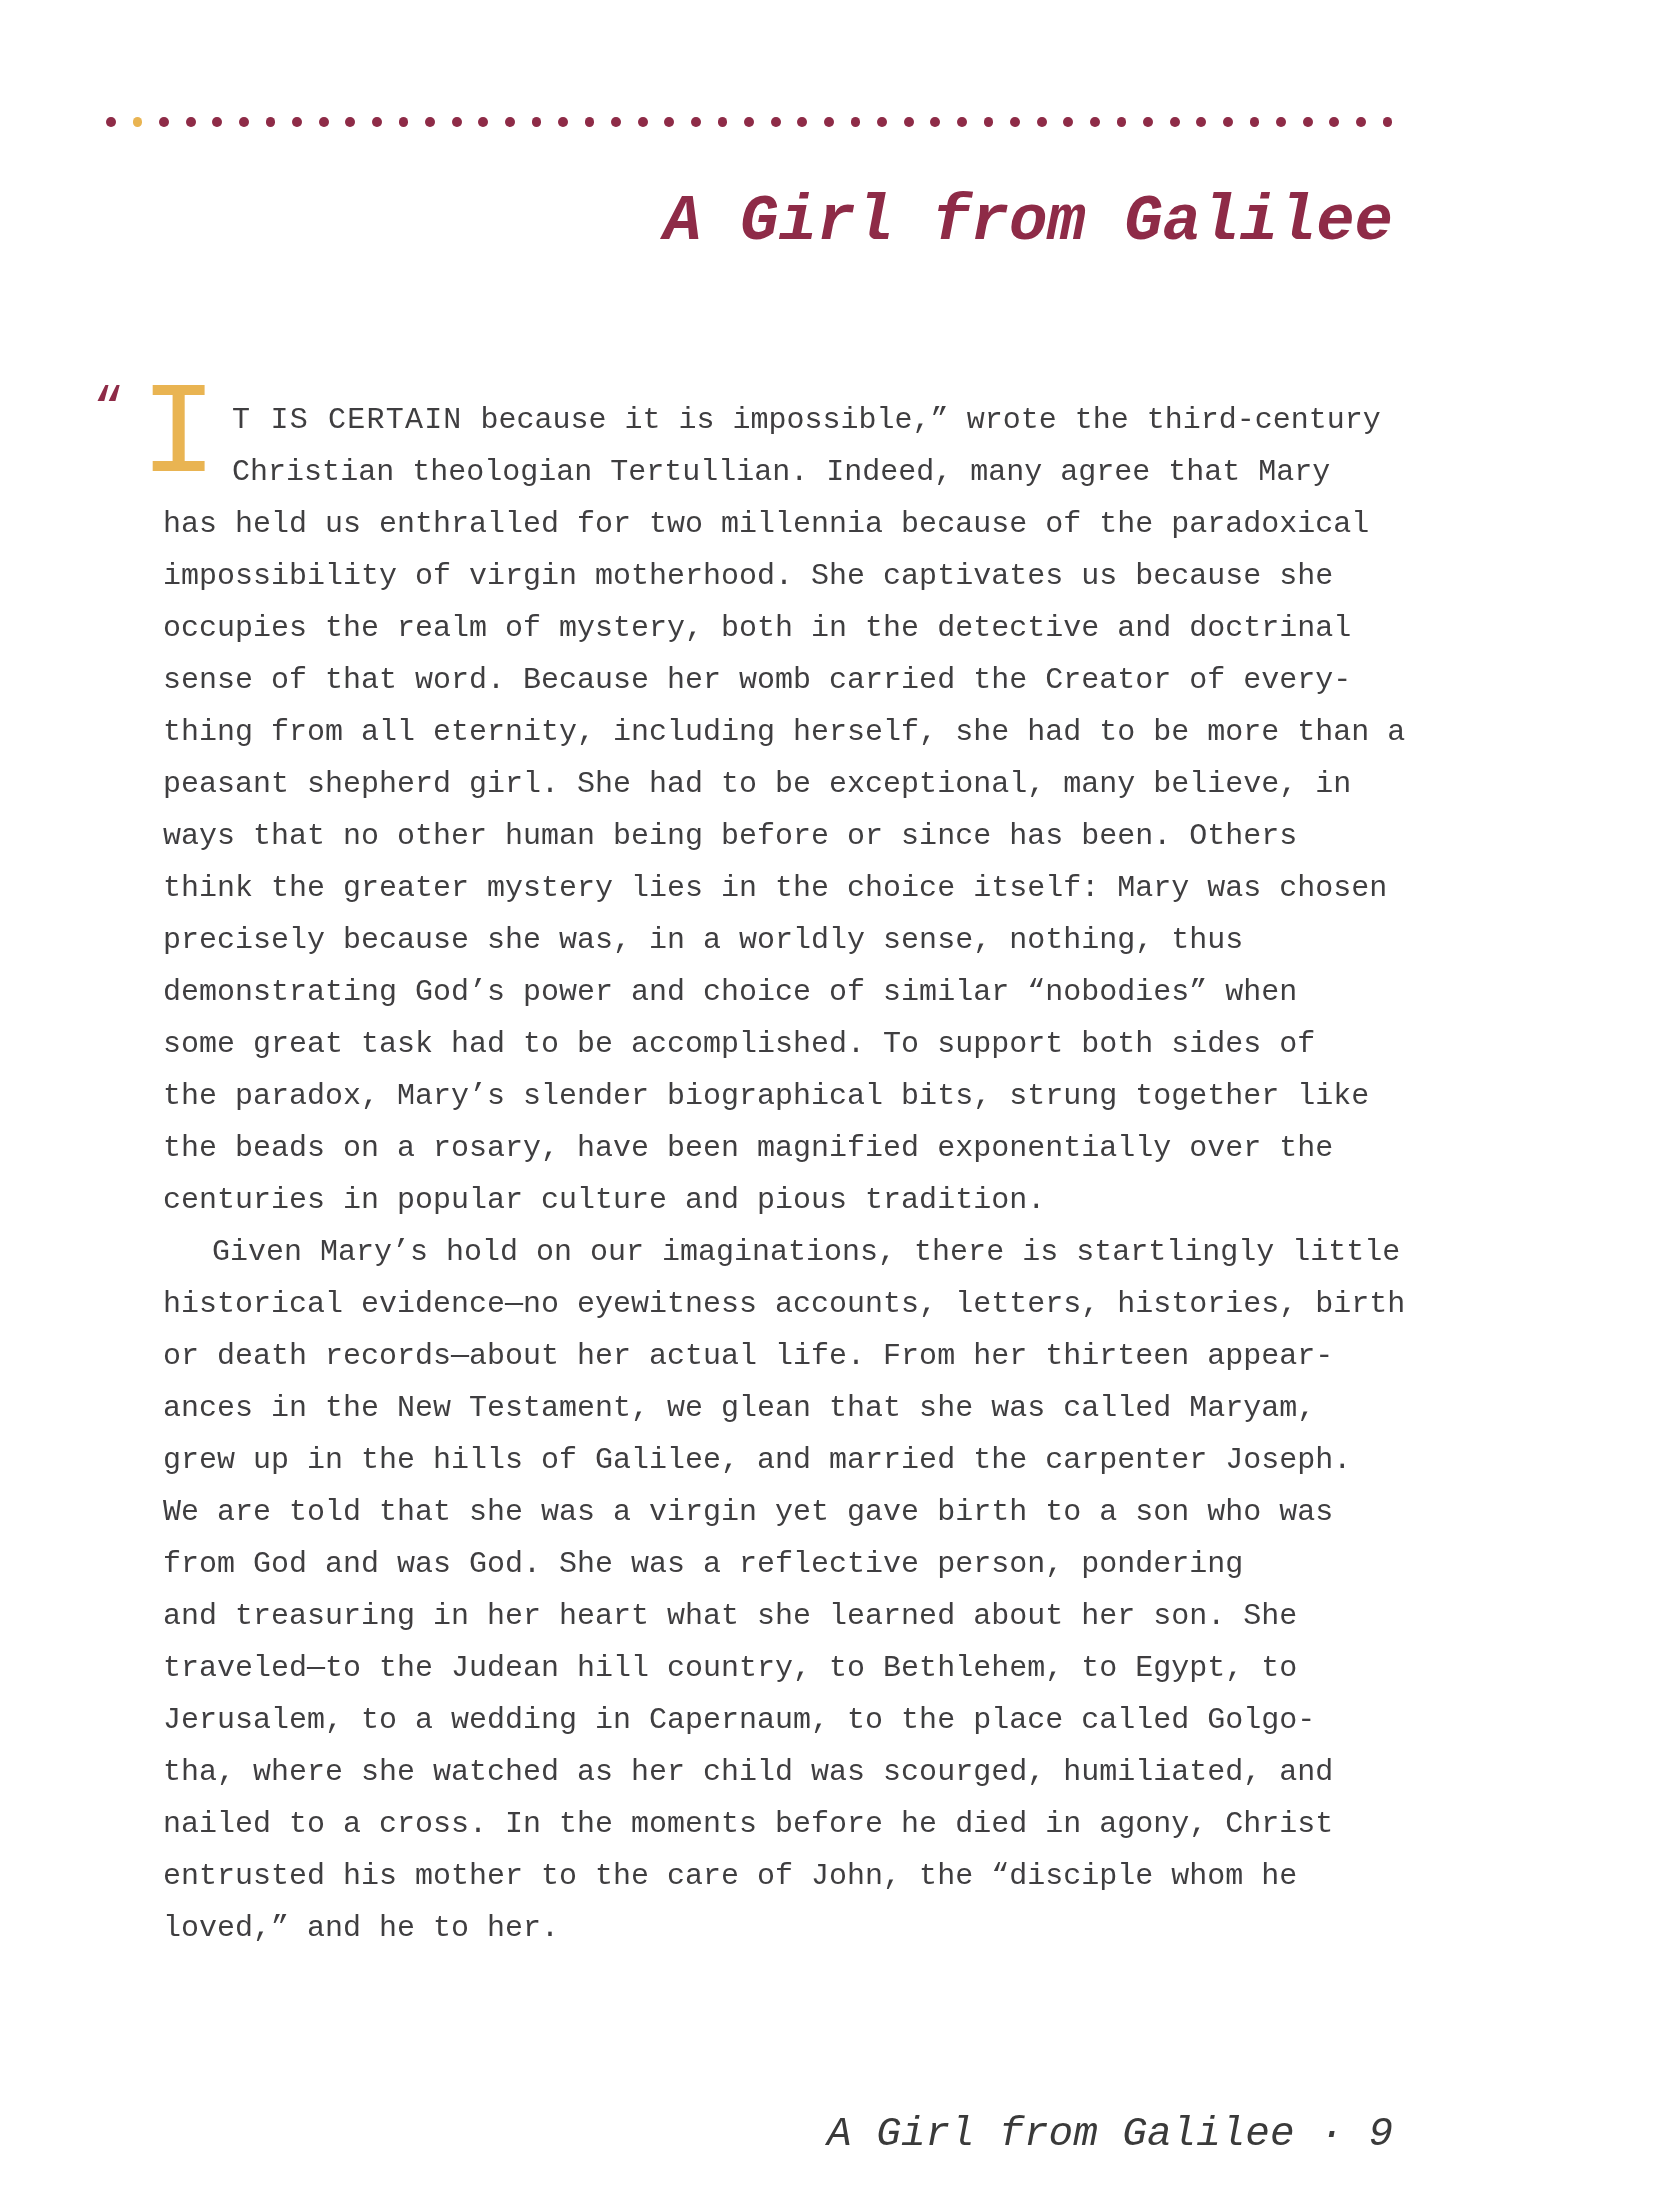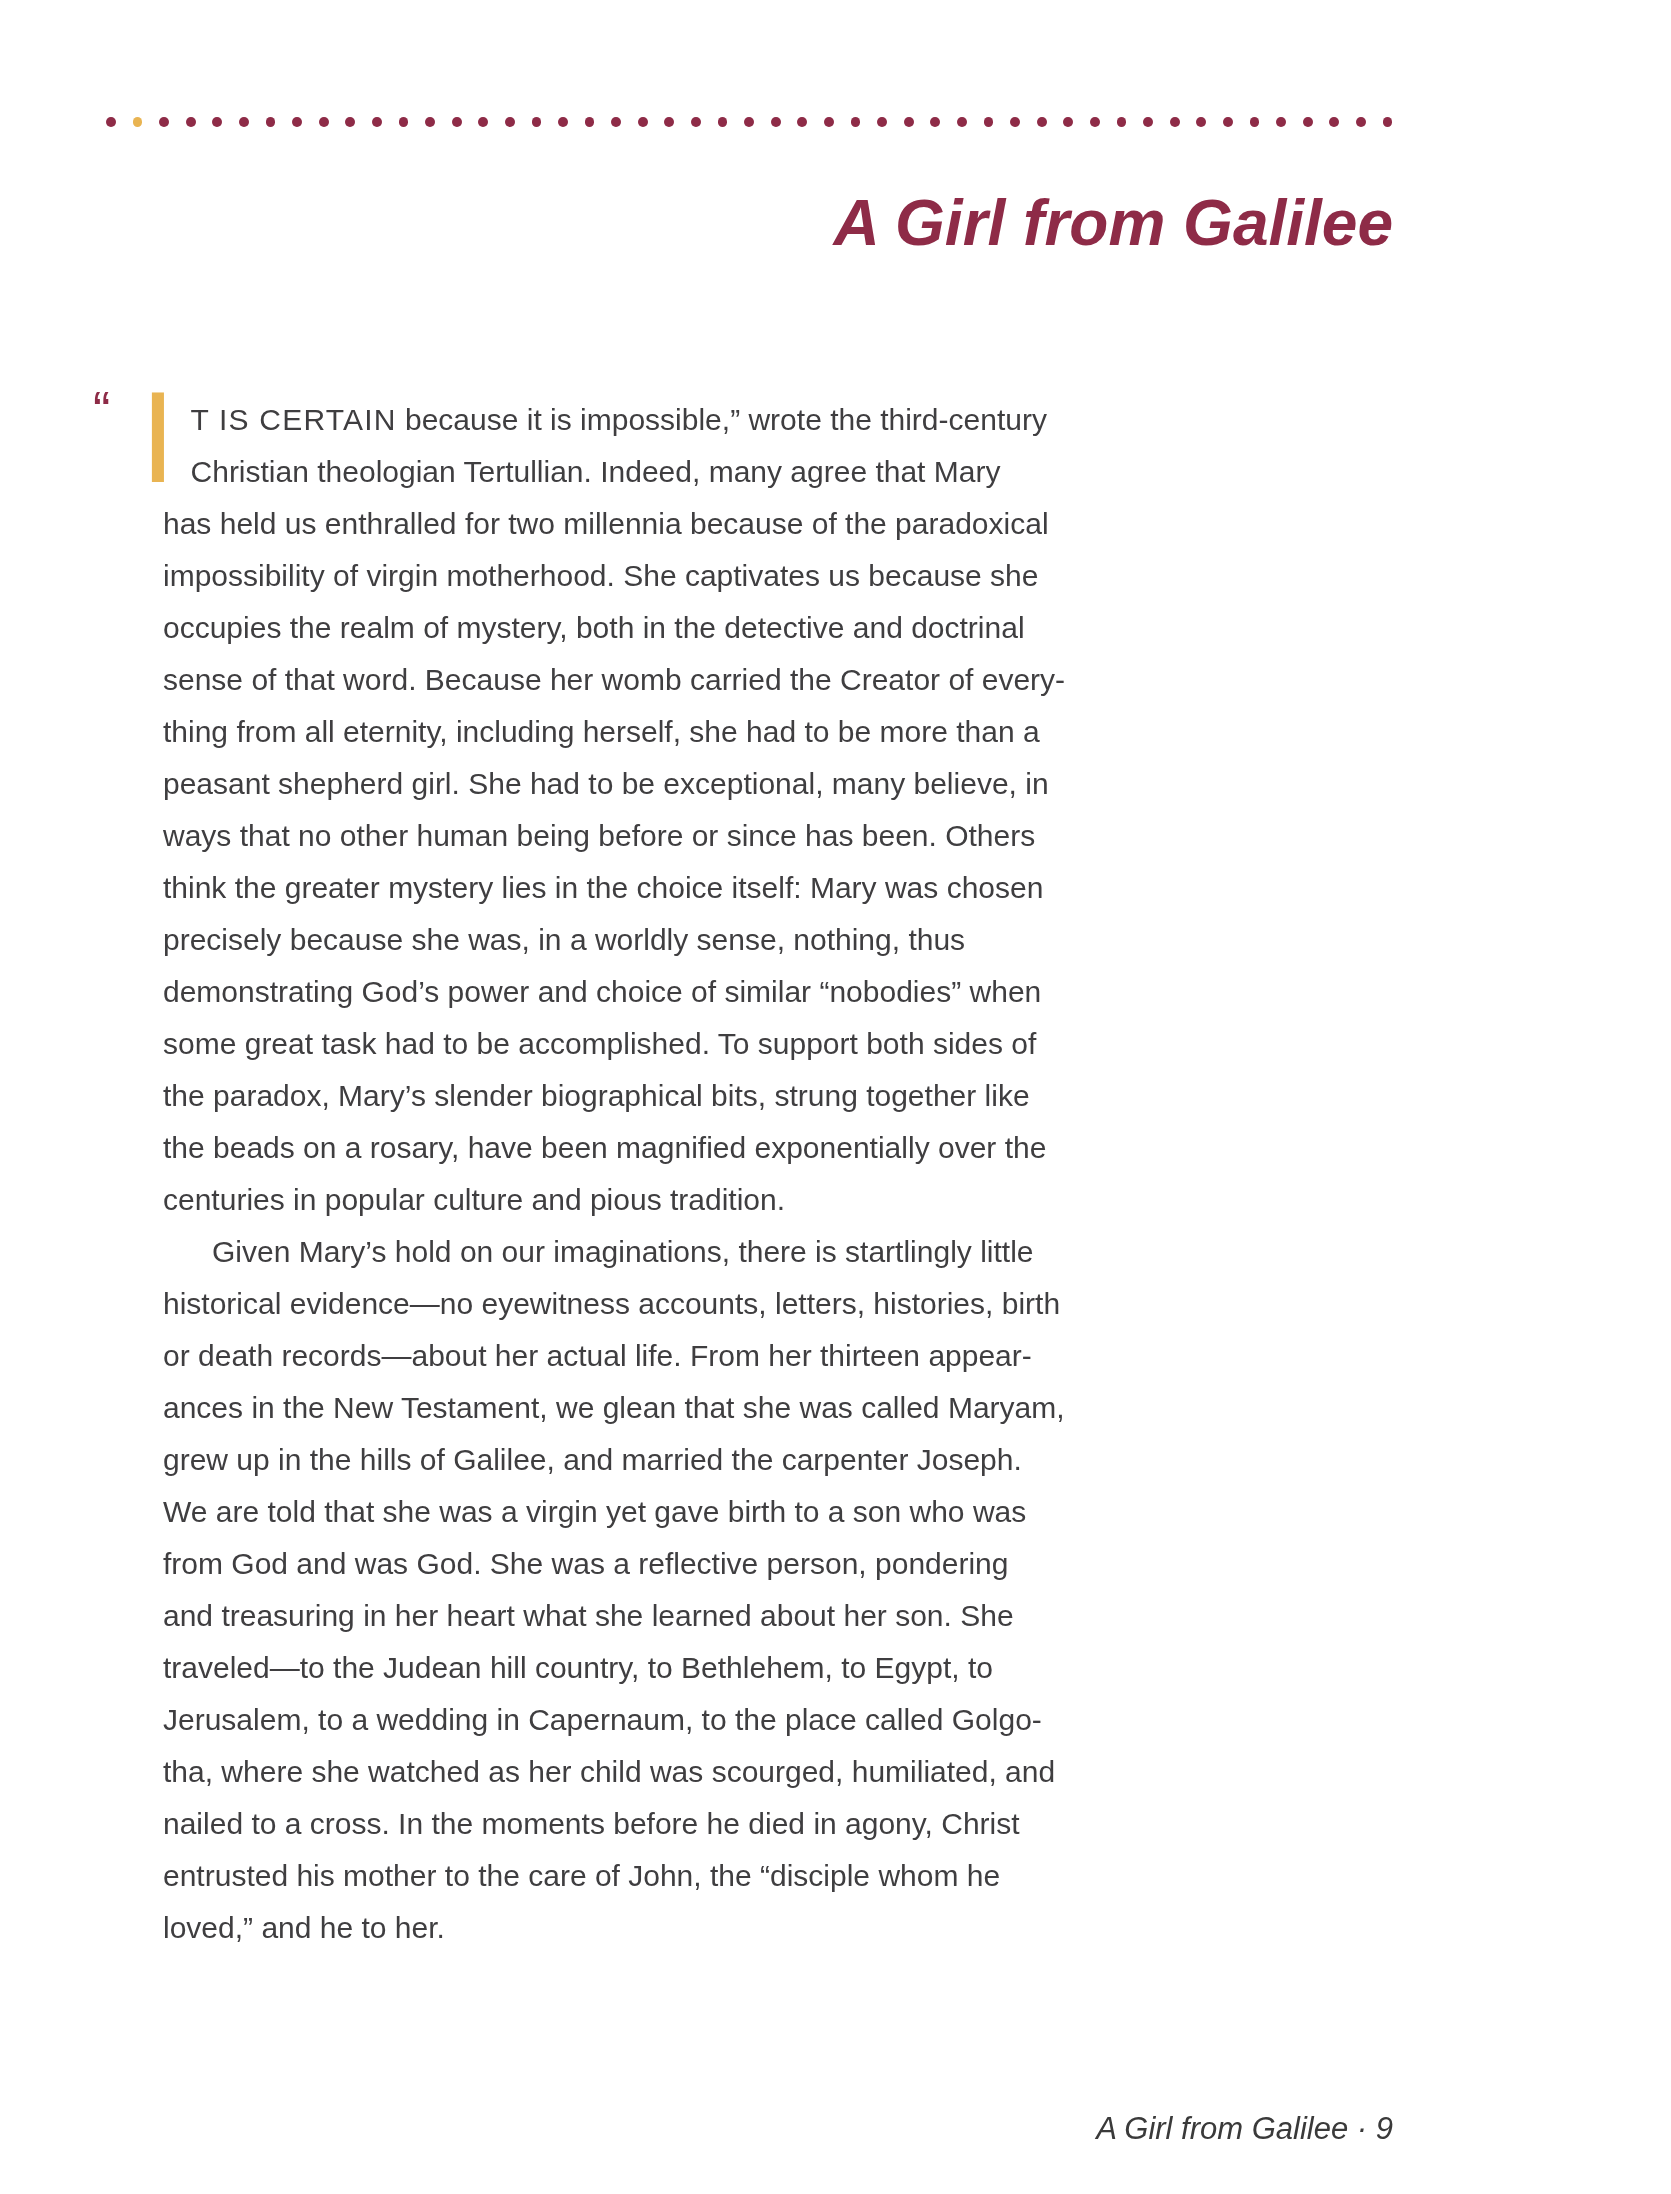--- a/index.html
+++ b/index.html
@@ -5,21 +5,21 @@
   html, body {
     margin: 0;
     padding: 0;
     background: #ffffff;
   }
   .page {
     position: relative;
     width: 1498px;
     height: 2194px;
     background: var(--bg, #ffffff);
-    font-family: Liberation Sans, sans-serif;
+    font-family: Liberation Mono, monospace;
     overflow: hidden;
   }
   
   .dots {
     position: absolute;
     left: 106px;
     right: 105px;
     top: 116px;
     height: 11.4px;
     display: flex;
@@ -89,21 +89,21 @@
     font-size: 52px;
     line-height: 1;
     color: var(--accent, #8e2b47);
   }
   
   .footer {
     position: absolute;
     right: 105px;
     top: 2111px;
     font-style: italic;
-    font-size: 31px;
+    font-size: 41px;
     color: var(--footer, #3a3a3a);
     white-space: nowrap;
   }
 </style>
 </head>
 <body>
 
 <div class="page">
 
   <div class="dots">

